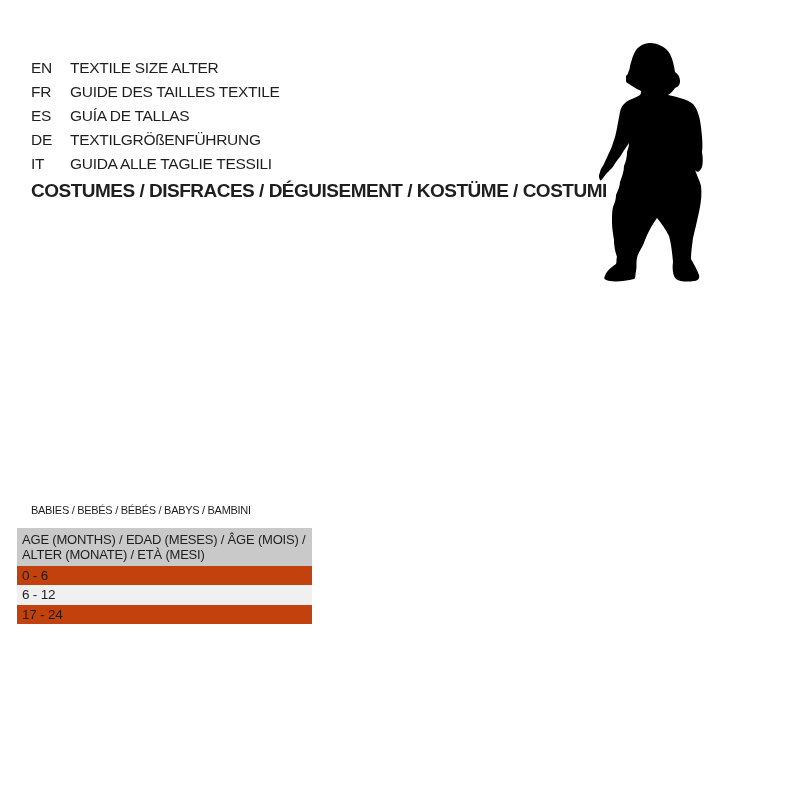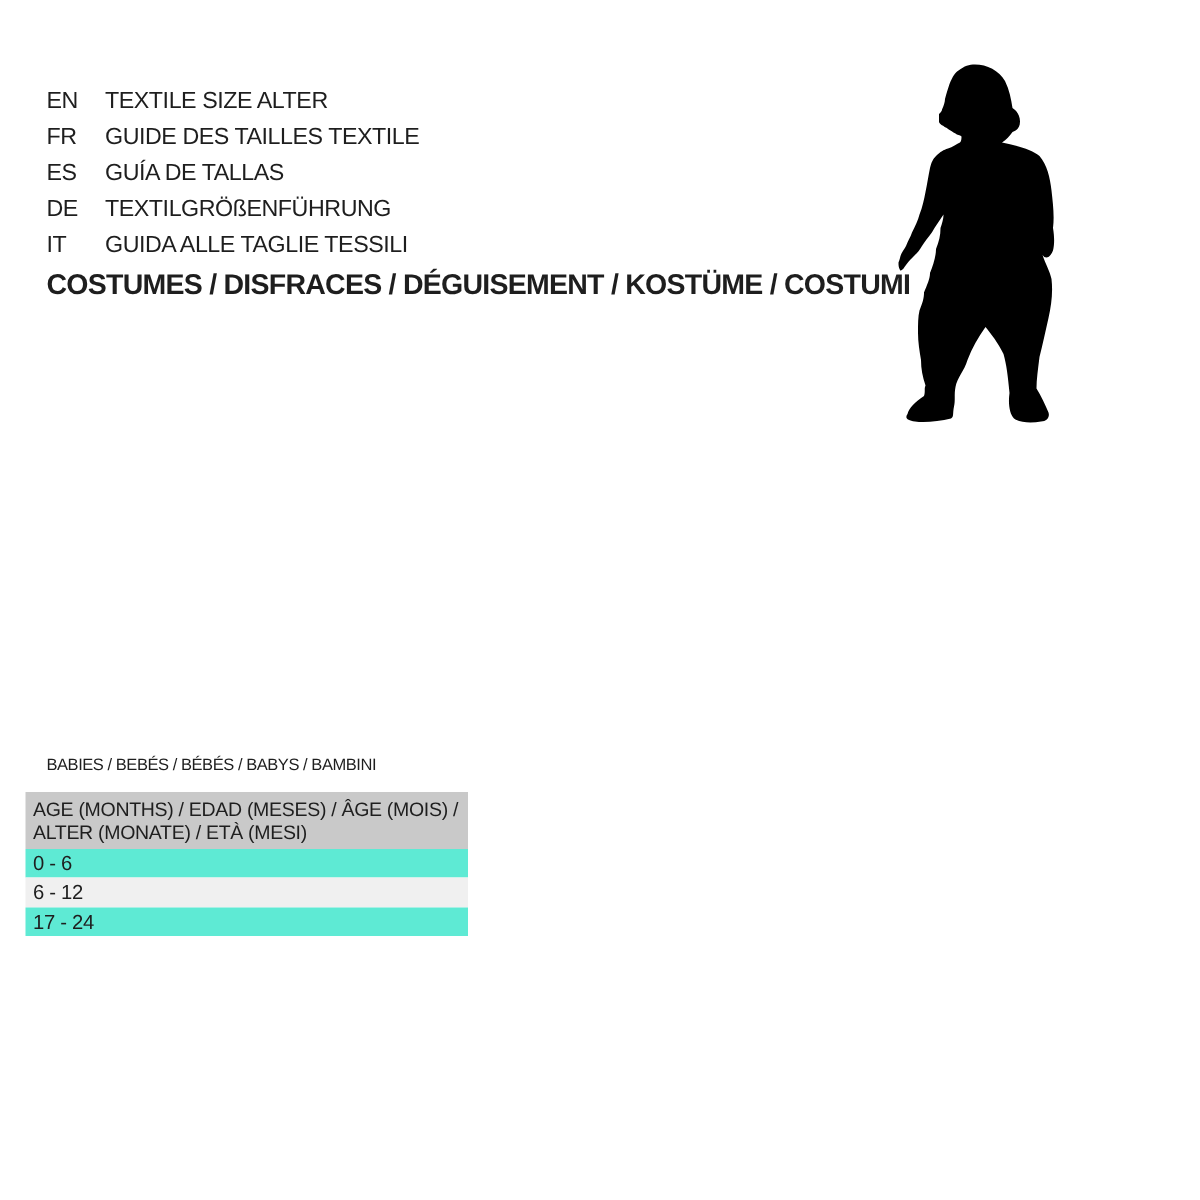--- a/index.html
+++ b/index.html
@@ -48,21 +48,21 @@
   .thead{
     background:var(--header-bg);
     padding:4px 5px;
     line-height:15px;
     font-size:13px;
     min-height:38px;
   }
   .age-row{
     height:19.3px;line-height:19.3px;
     padding-left:5px;
-    background:#5eead4;
+    background:#c2410c;
     white-space:nowrap;
   }
   .age-row:nth-child(even){background:var(--stripe-bg);}
 </style>
 </head>
 <body>
 
 <div class="page">
 
   <section class="lang-list" id="langList">

